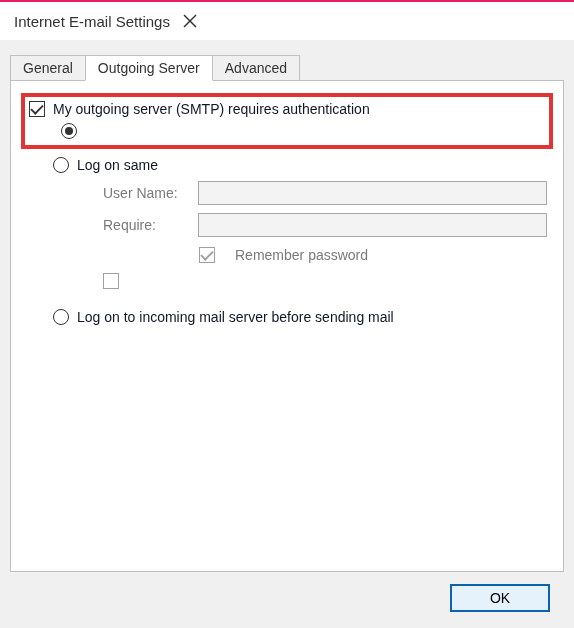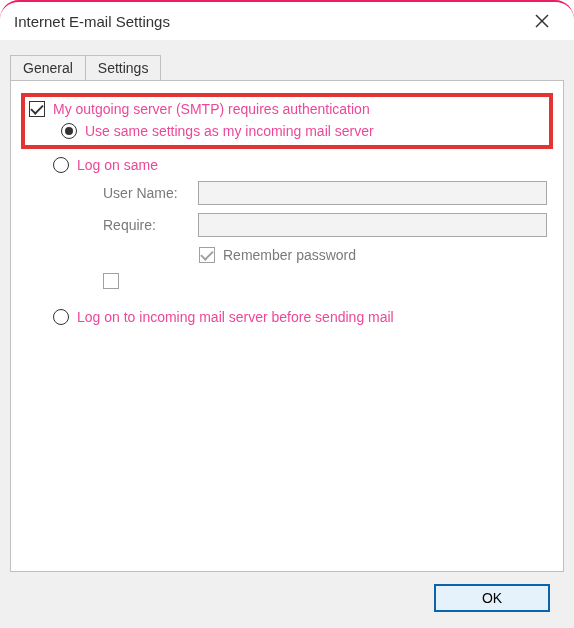--- a/index.html
+++ b/index.html
@@ -1,95 +1,95 @@
 <!DOCTYPE html>
 <html><head>
   <meta charset="utf-8">
   <style>
     * { box-sizing: border-box; margin: 0; padding: 0; font-family: "Segoe UI", Tahoma, sans-serif; }
     body { width: 574px; height: 628px; background: #f0f0f0; position: relative; }
     .window { width: 100%; height: 100%; background: #fff; display: flex; flex-direction: column; }
-    .titlebar { display: flex; align-items: center; justify-content: space-between; padding: 0 12px 0 14px; height: 40px; border-top: 2px solid #e91e63; background: #fff; border-radius: 19px; }
+    .titlebar { display: flex; align-items: center; justify-content: flex-start; padding: 0 12px 0 14px; height: 40px; border-top: 2px solid #e91e63; background: #fff; }
     .title { font-size: 15px; color: #333; }
     .close-btn { width: 40px; height: 40px; display: flex; align-items: center; justify-content: center; cursor: pointer; }
     .close-btn svg { width: 14px; height: 14px; stroke: #333; stroke-width: 1.5; }
     .dialog-body { flex: 1; background: #f0f0f0; padding: 12px 10px 0 10px; display: flex; flex-direction: column; }
     .tabs { display: flex; align-items: flex-end; height: 28px; position: relative; z-index: 2; }
     .tab { padding: 4px 12px; font-size: 14px; color: #333; background: #f0f0f0; border: 1px solid #c0c0c0; border-bottom: none; cursor: pointer; position: relative; margin-right: -1px; }
     .tab.active { background: #fff; border-bottom: 1px solid #fff; bottom: -1px; }
     .tab-panel { flex: 1; background: #fff; border: 1px solid #c0c0c0; padding: 18px 16px; position: relative; z-index: 1; }
     .highlight-box { border: 4px solid #e33434; padding: 4px 4px 6px 4px; margin: -6px -6px 8px -6px; }
     .row { display: flex; align-items: center; }
     .checkbox, .radio { width: 16px; height: 16px; flex-shrink: 0; display: inline-flex; align-items: center; justify-content: center; border: 1px solid #333; }
     .radio { border-radius: 50%; }
     .checkbox.checked::after { content: ""; width: 10px; height: 5px; border-left: 2px solid #333; border-bottom: 2px solid #333; transform: rotate(-45deg) translate(1px,-1px); }
     .radio.checked::after { content: ""; width: 8px; height: 8px; background: #333; border-radius: 50%; }
     .checkbox.disabled, .radio.disabled { border-color: #a0a0a0; }
     .checkbox.disabled.checked::after { border-color: #a0a0a0; }
-    .lbl { font-size: 14px; color: #ec4899; margin-left: 8px; }
+    .lbl { font-size: 14px; color: #0f172a; margin-left: 8px; }
     .lbl.disabled { color: #7a7a7a; }
     .indent-1 { margin-left: 32px; margin-top: 6px; }
     .indent-2 { margin-left: 30px; }
     .form-row { display: flex; align-items: center; margin-top: 8px; }
     .form-label { width: 95px; text-align: left; font-size: 14px; color: #7a7a7a; }
     .text-input { flex: 1; height: 24px; background: #f3f3f3; border: 1px solid #a8a8a8; }
     .sub-indent { margin-left: 96px; }
     .button-bar { display: flex; justify-content: flex-end; gap: 12px; padding: 12px 14px 16px 14px; background: #f0f0f0; }
-    .btn { width: 116px; height: 28px; font-size: 14px; background: #e9e9e9; border: 1px solid #adadad; cursor: pointer; display: flex; align-items: center; justify-content: center; }
+    .btn { width: 100px; height: 28px; font-size: 14px; background: #e9e9e9; border: 1px solid #adadad; cursor: pointer; display: flex; align-items: center; justify-content: center; }
     .btn.primary { border: 2px solid #0a64ad; background: #e5f1fb; }
     .sect { margin-top: 10px; }
   </style>
 </head>
 <body>
 
 <div class="window">
   <div class="titlebar">
     <span class="title">Internet E-mail Settings</span>
     <div class="close-btn">
       <svg viewBox="0 0 14 14">
           <line x1="1" y1="1" x2="13" y2="13"></line>
           <line x1="13" y1="1" x2="1" y2="13"></line>
         </svg>
     </div>
   </div>
 
   <div class="dialog-body">
     <div class="tabs">
       <div class="tab">General</div>
-      <div class="tab">Settings</div>
+      <div class="tab active">Outgoing Server</div>
+      <div class="tab">Advanced</div>
     </div>
 
     <div class="tab-panel">
 
       <div class="highlight-box">
         <div class="row">
           <span class="checkbox checked"></span>
           <span class="lbl">My outgoing server (SMTP) requires authentication</span>
         </div>
         <div class="row indent-1">
           <span class="radio checked"></span>
-          <span class="lbl">Use same settings as my incoming mail server</span>
         </div>
       </div>
 
       <div class="row indent-1" style="margin-left:26px;">
         <span class="radio"></span>
         <span class="lbl">Log on same</span>
       </div>
 
       <div class="indent-2" style="margin-left:76px;">
         <div class="form-row">
           <span class="form-label">User Name:</span>
           <div class="text-input"></div>
         </div>
         <div class="form-row">
           <span class="form-label">Require:</span>
           <div class="text-input"></div>
         </div>
-        <div class="row sub-indent" style="margin-top:10px;">
+        <div class="row sub-indent" style="margin-top:10px;gap:12px;">
           <span class="checkbox checked disabled"></span>
           <span class="lbl disabled">Remember password</span>
         </div>
         <div class="row" style="margin-top:10px; margin-left:0;">
           <span class="checkbox disabled"></span>
         </div>
       </div>
 
       <div class="row sect" style="margin-left:26px; margin-top:20px;align-items:flex-end;">
         <span class="radio"></span>

